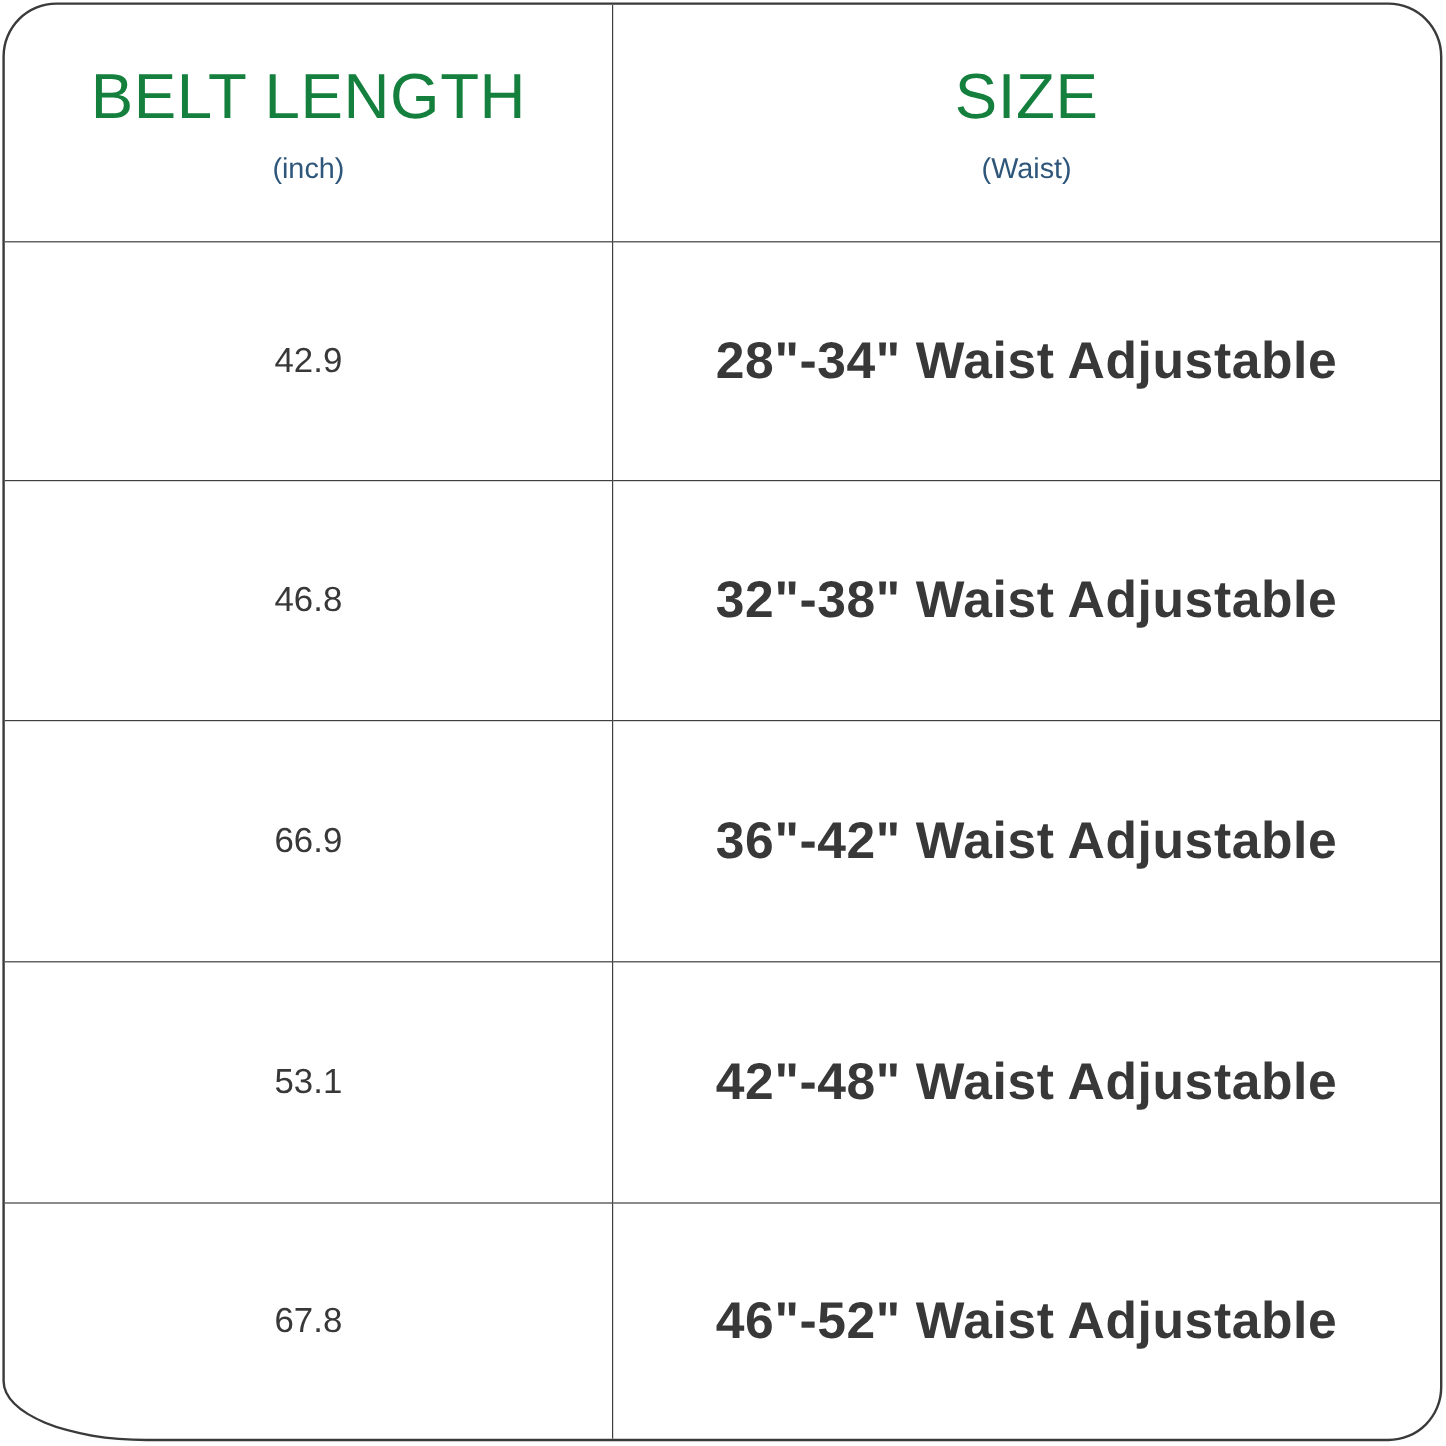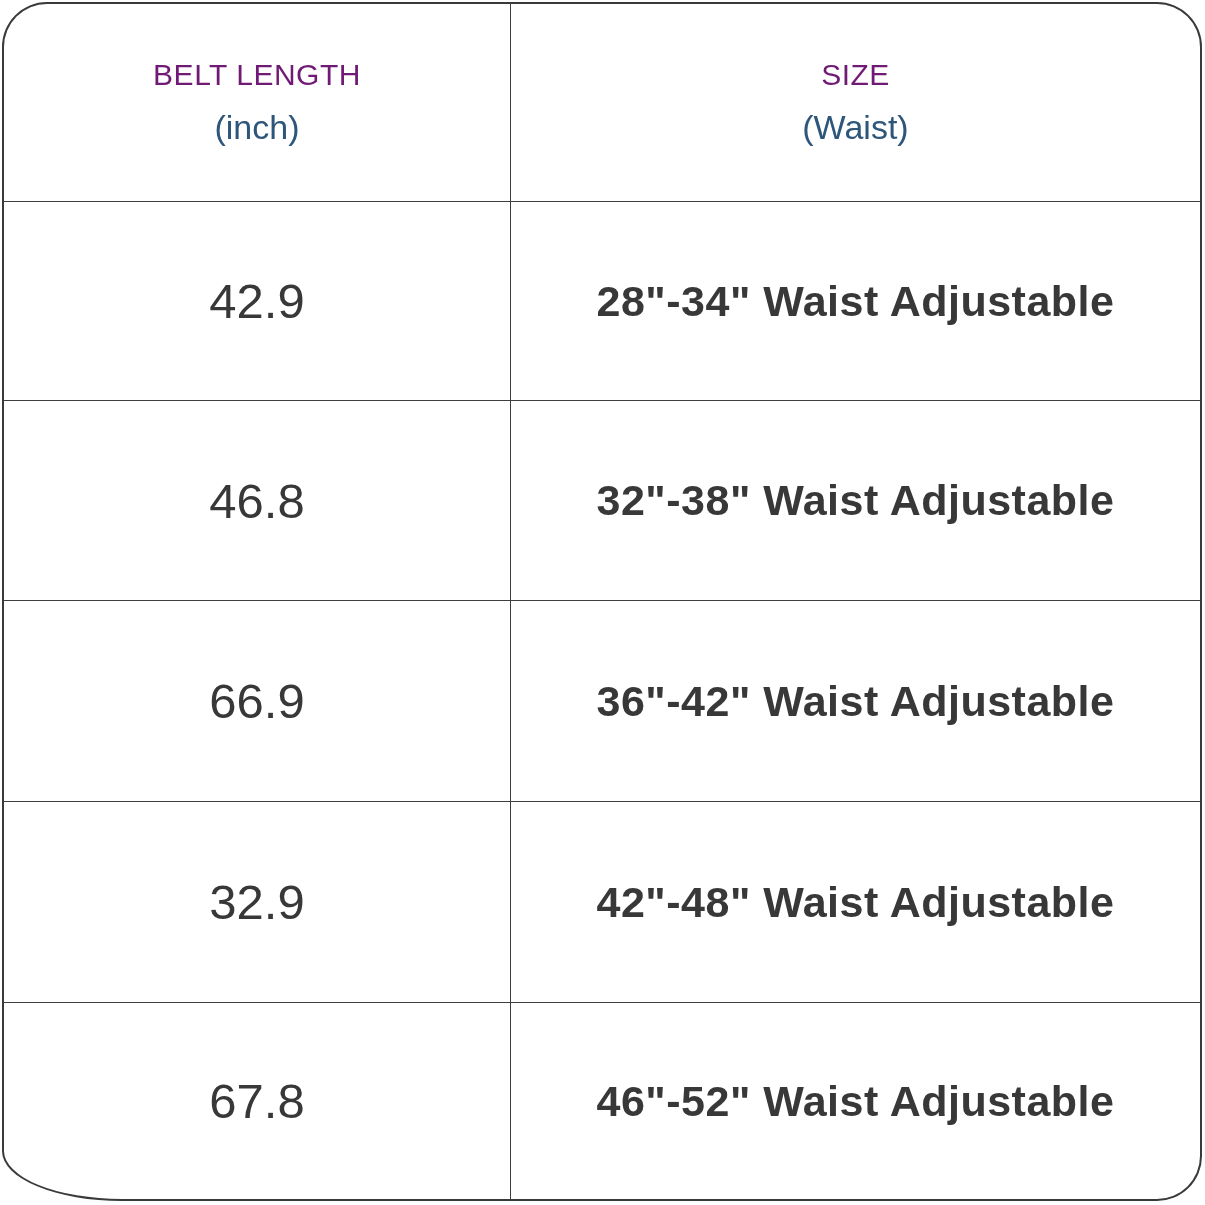--- a/index.html
+++ b/index.html
@@ -34,33 +34,33 @@
   .c {
     display: flex;
     flex-direction: column;
     align-items: center;
     justify-content: center;
     text-align: center;
   }
   .col-left { border-right: 1.5px solid #3f3f3f; }
   .rb { border-top: 1.5px solid #3f3f3f; }
   .h-title {
-    font-size: 30px;
+    font-size: 53px;
     font-weight: 400;
-    color: #701a75;
+    color: #15803d;
     letter-spacing: 0.5px;
   }
   .h-sub {
-    font-size: 34px;
+    font-size: 24px;
     font-weight: 400;
     color: #2e567a;
     margin-top: 16px;
   }
   .val {
-    font-size: 49px;
+    font-size: 29px;
     font-weight: 400;
     color: #383838;
   }
   .size-val {
     font-size: 43px;
     font-weight: 700;
     color: #383838;
     letter-spacing: 0.5px;
   }
 </style>
@@ -103,21 +103,21 @@
       <div class="c col-left rb">
         <div class="val">66.9</div>
       </div>
       <div class="c rb">
         <div class="size-val">36"-42" Waist Adjustable</div>
       </div>
     </div>
 
     <div class="trow">
       <div class="c col-left rb">
-        <div class="val">32.9</div>
+        <div class="val">53.1</div>
       </div>
       <div class="c rb">
         <div class="size-val">42"-48" Waist Adjustable</div>
       </div>
     </div>
 
     <div class="trow">
       <div class="c col-left rb">
         <div class="val">67.8</div>
       </div>

